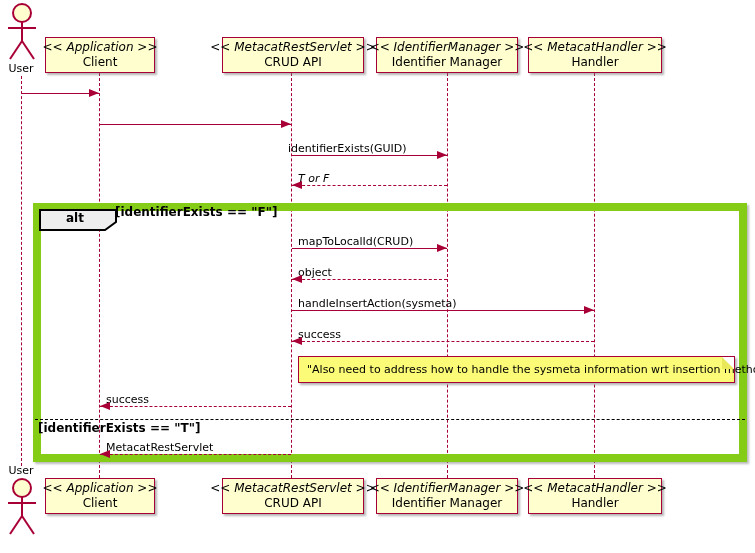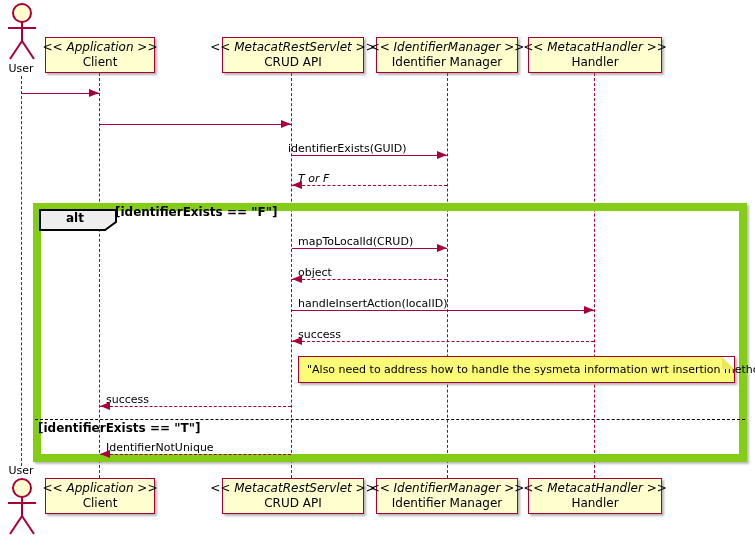--- a/index.html
+++ b/index.html
@@ -111,21 +111,21 @@
   <div class="msg-label" style="left:298px; top:235px;">mapToLocalId(CRUD)</div>
   <div class="msg-line solid" style="left:292px; top:248px; width:155px;">
       <span class="head-right"></span>
     </div>
 
   <div class="msg-label" style="left:298px; top:266px;">object</div>
   <div class="msg-line dashed" style="left:292px; top:279px; width:155px;">
       <span class="head-left"></span>
     </div>
 
-  <div class="msg-label" style="left:298px; top:297px;">handleInsertAction(localID)</div>
+  <div class="msg-label" style="left:298px; top:297px;">handleInsertAction(sysmeta)</div>
   <div class="msg-line solid" style="left:292px; top:310px; width:302px;">
       <span class="head-right"></span>
     </div>
 
   <div class="msg-label" style="left:298px; top:328px;">success</div>
   <div class="msg-line dashed" style="left:292px; top:341px; width:302px;">
       <span class="head-left"></span>
     </div>
 
   <div class="note">
@@ -134,21 +134,21 @@
   </div>
 
   <div class="msg-label" style="left:106px; top:393px;">success</div>
   <div class="msg-line dashed" style="left:100px; top:406px; width:191px;">
       <span class="head-left"></span>
     </div>
 
   <div class="alt-divider"></div>
   <div class="guard" style="left:38px; top:421px;">[identifierExists == "T"]</div>
 
-  <div class="msg-label" style="left:106px; top:441px;">IdentifierNotUnique</div>
+  <div class="msg-label" style="left:106px; top:441px;">MetacatRestServlet</div>
   <div class="msg-line dashed" style="left:100px; top:454px; width:191px;">
       <span class="head-left"></span>
     </div>
 
   <div class="actor-label" style="left:-1px; top:464px;">User</div>
   <svg class="actor-svg" style="left:1px; top:477px;" width="42" height="60" viewBox="0 0 42 60">
     <circle cx="21" cy="11" r="9" fill="#FEFECE" stroke="#A80036" stroke-width="2"></circle>
     <line x1="21" y1="20" x2="21" y2="39" stroke="#A80036" stroke-width="2"></line>
     <line x1="7" y1="26" x2="35" y2="26" stroke="#A80036" stroke-width="2"></line>
     <line x1="21" y1="39" x2="9" y2="57" stroke="#A80036" stroke-width="2"></line>

